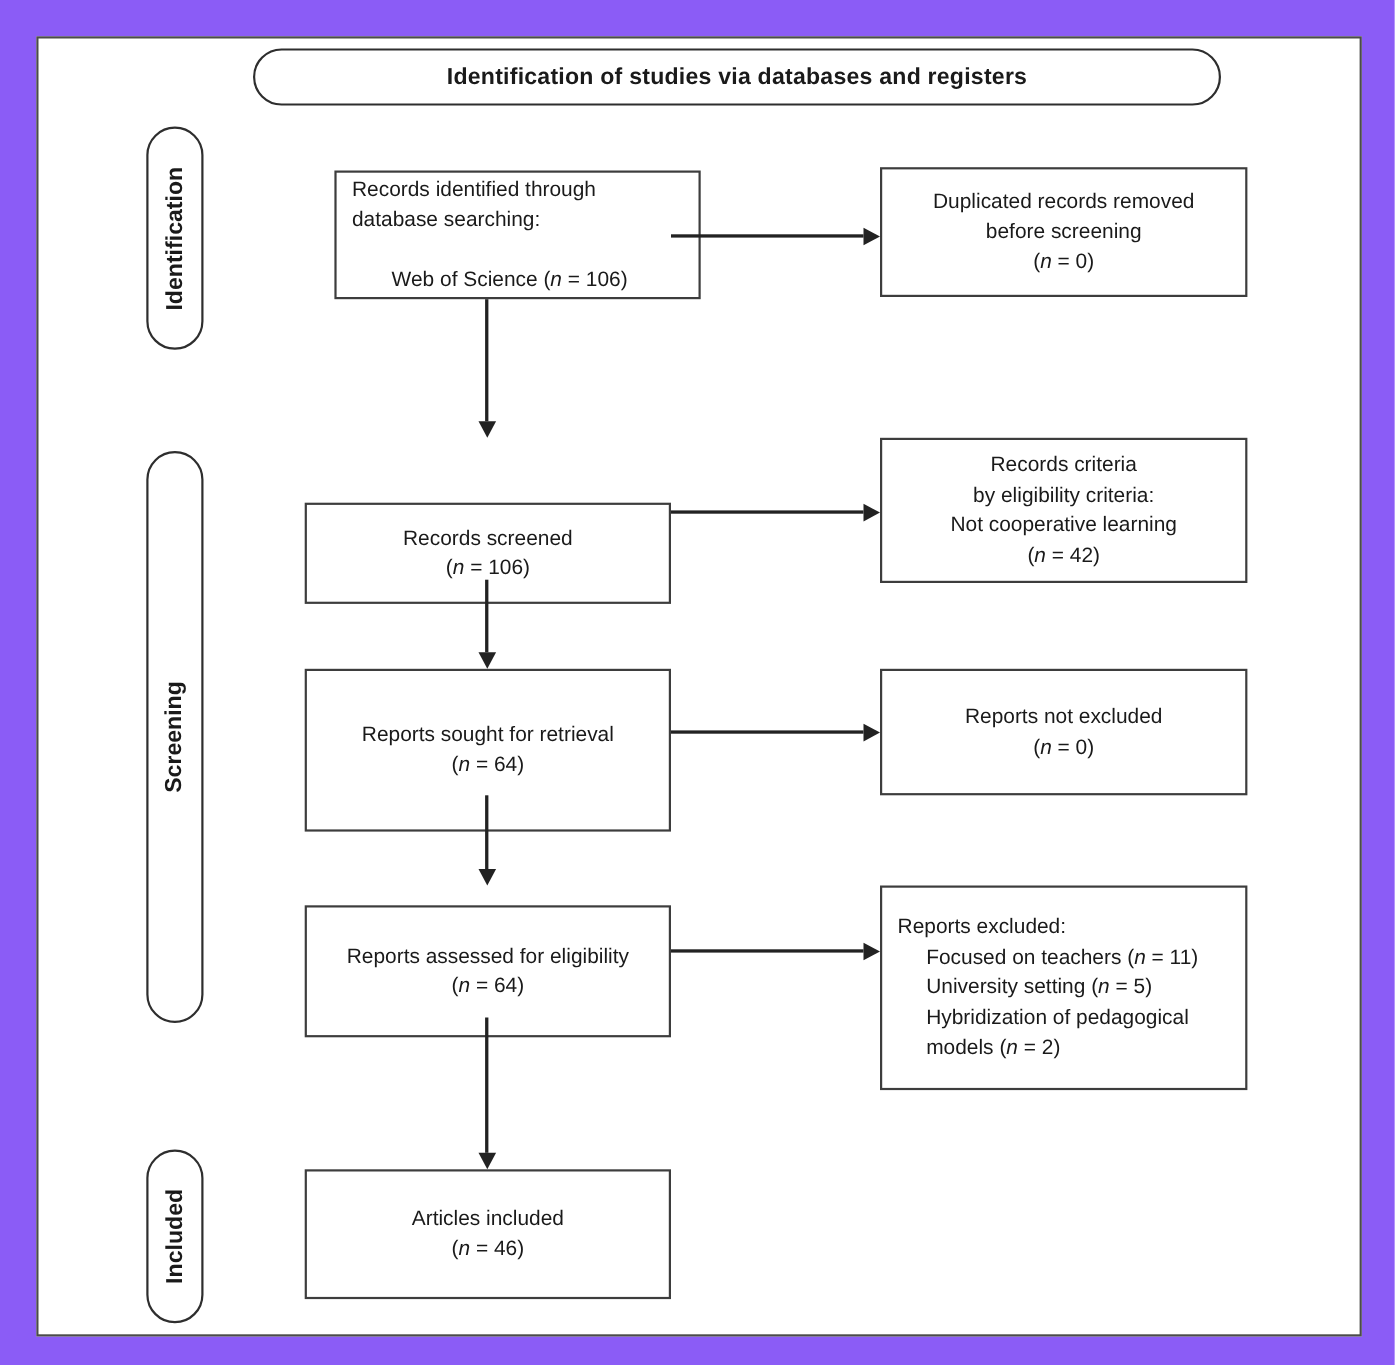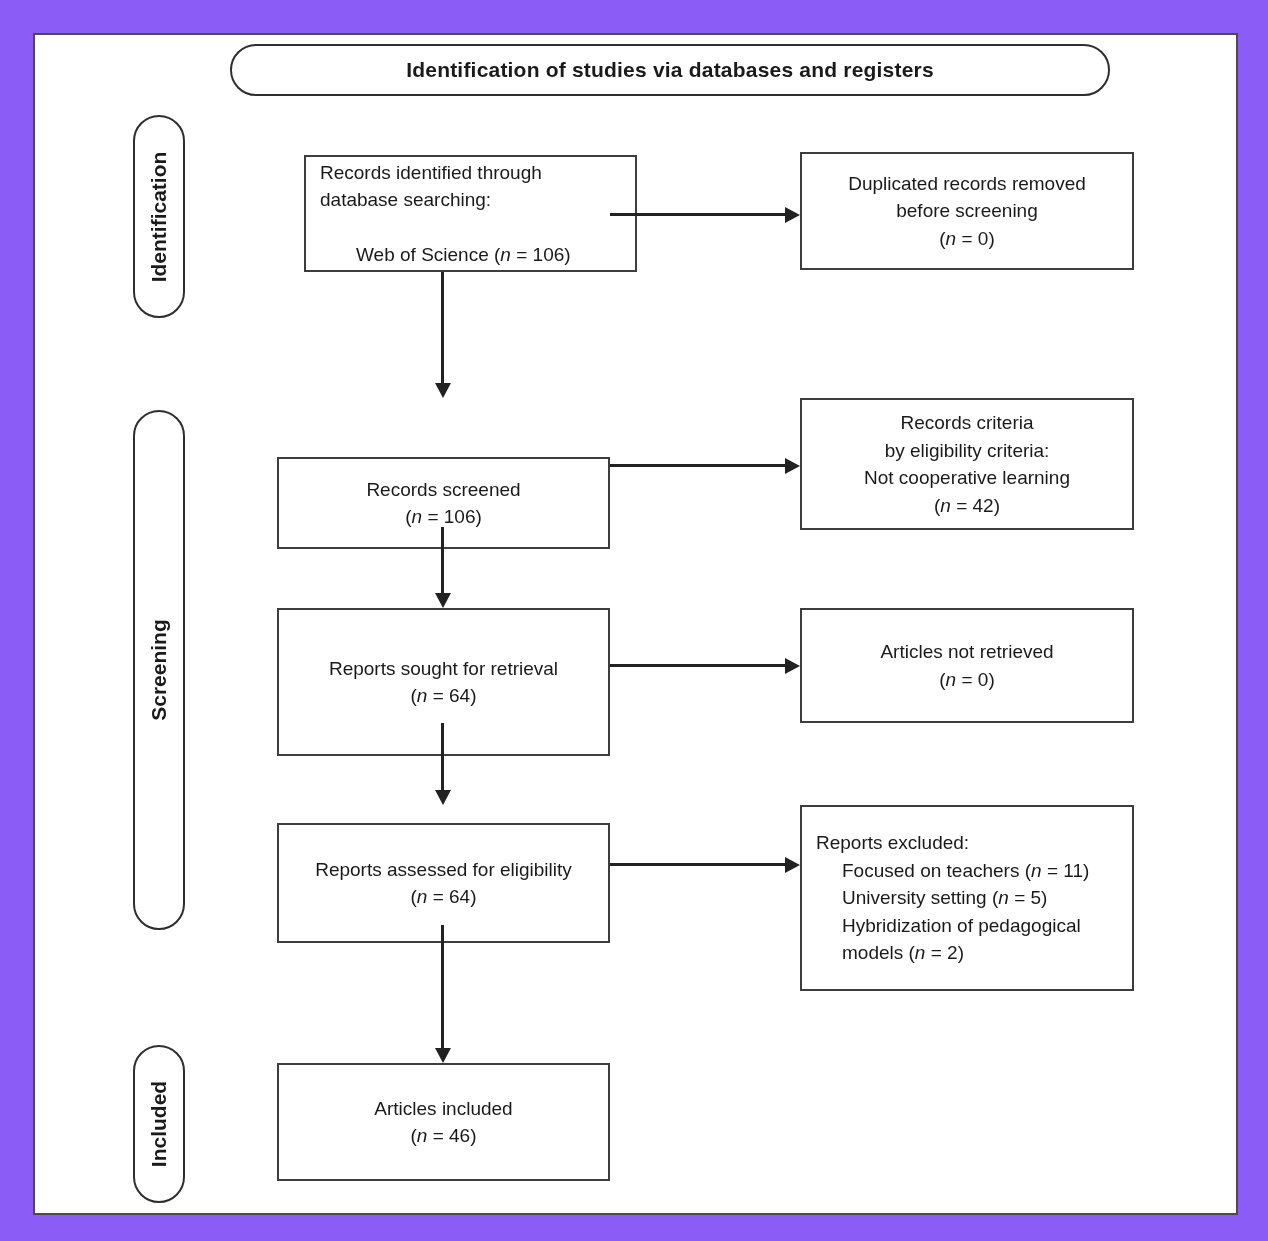--- a/index.html
+++ b/index.html
@@ -154,21 +154,21 @@
     </div>
 
   <div id="box-records-excluded" class="box box-side box--center" style="top:398px; height:132px;">
       <div class="line">Records criteria</div>
       <div class="line">by eligibility criteria:</div>
       <div class="line">Not cooperative learning</div>
       <div class="line">(<i>n</i> = 42)</div>
     </div>
 
   <div id="box-reports-not-retrieved" class="box box-side box--center" style="top:608px; height:115px;">
-      <div class="line">Articles not retrieved</div>
+      <div class="line">Reports not excluded</div>
       <div class="line">(<i>n</i> = 0)</div>
     </div>
 
   <div id="box-reports-excluded" class="box box-side box--left" style="top:805px; height:186px;">
       <div class="line">Reports excluded:</div>
       <div class="line ind1">Focused on teachers (<i>n</i> = 11)</div>
       <div class="line ind1">University setting (<i>n</i> = 5)</div>
       <div class="line ind1">Hybridization of pedagogical</div>
       <div class="line ind1">models (<i>n</i> = 2)</div>
     </div>

